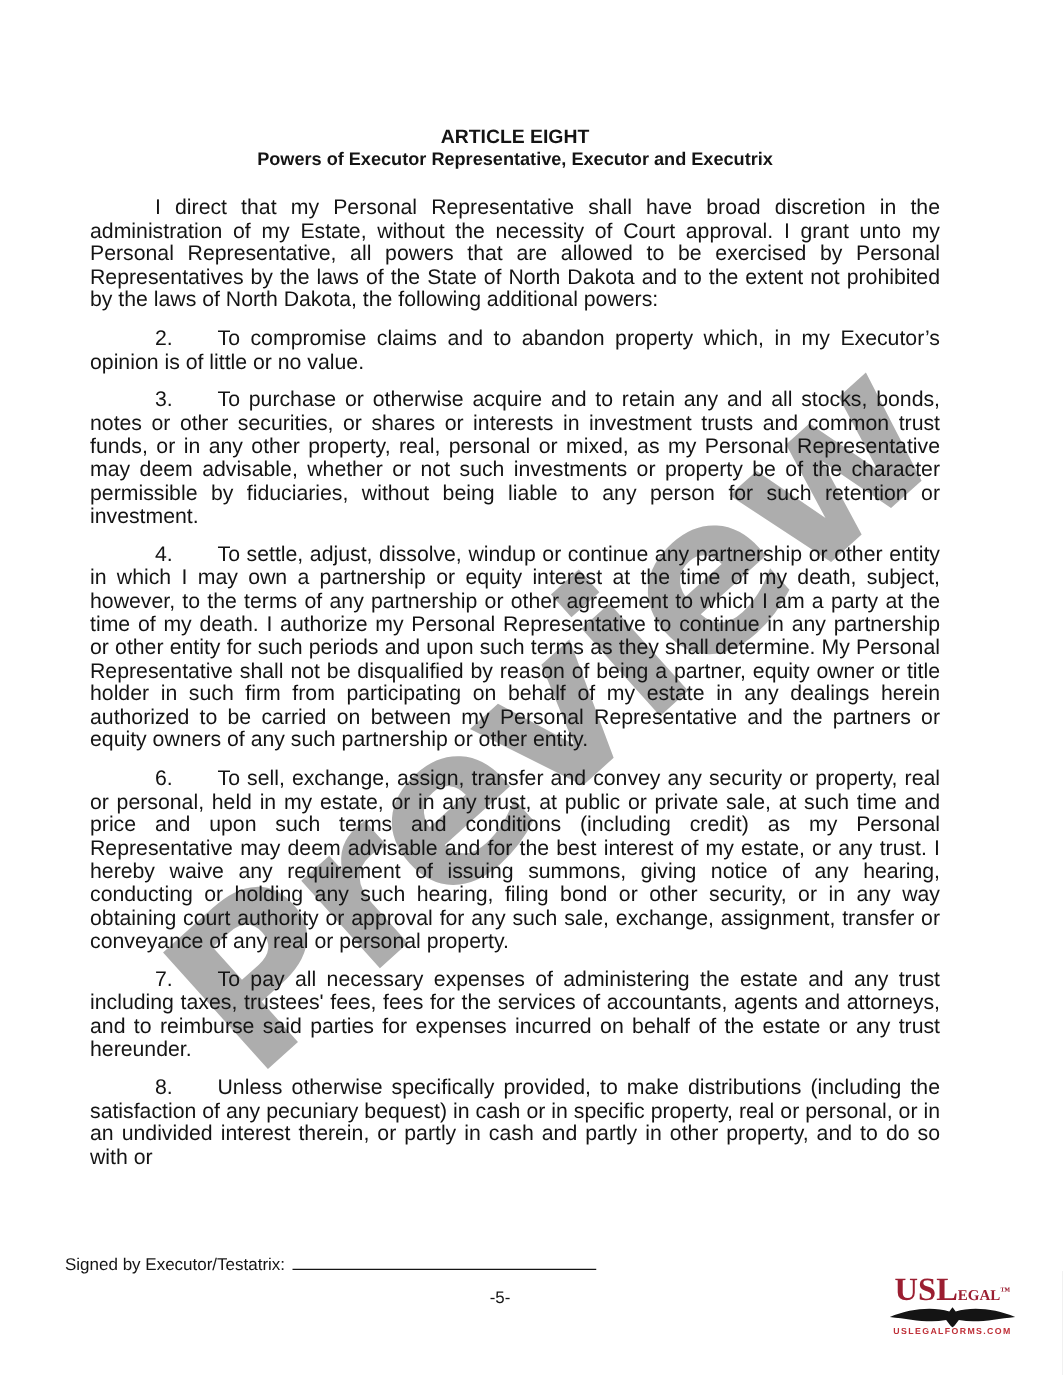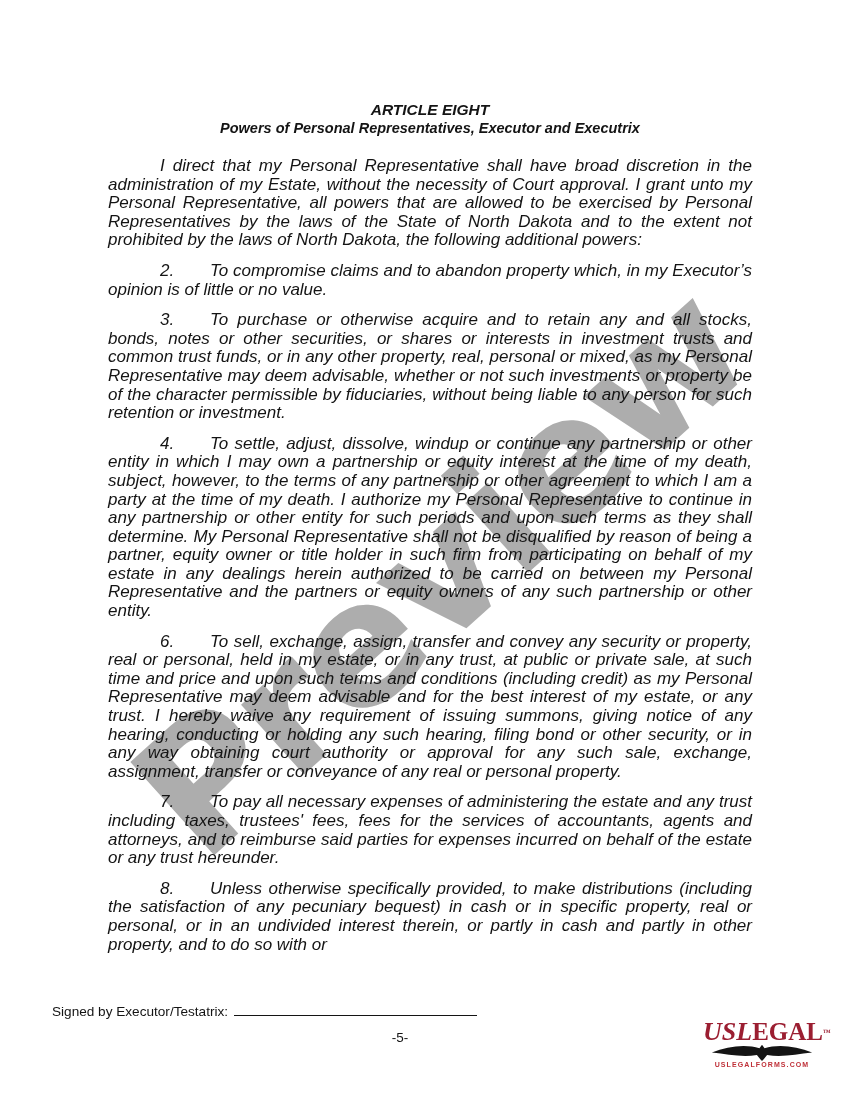--- a/index.html
+++ b/index.html
@@ -24,22 +24,21 @@
     color:#a2a2a2;
     opacity:0.88;
     z-index:1;
     white-space:nowrap;
     user-select:none;
   }
   
   .content {
     position:relative;
     z-index:2;
-    padding:100px 98px 0 108px;
-    font-style:italic;
+    padding:100px 98px 0 72px;
   }
   .doc-title {
     margin:0;
     font-size:15.5px;
     font-weight:bold;
     text-align:center;
     line-height:19px;
   }
   .doc-subtitle {
     margin:0 0 19px 0;
@@ -93,42 +92,42 @@
     z-index:2;
     cursor:pointer;
   }
   .logo-wordmark {
     font-family:"Liberation Serif", serif;
     color:#9b1e31;
     font-weight:bold;
     line-height:24px;
     white-space:nowrap;
   }
-  .lg-big   { font-size:26px;font-style:italic; }
-  .lg-small { font-size:25px;margin-top:28px; }
+  .lg-big   { font-size:26px; }
+  .lg-small { font-size:12px;margin-top:28px; }
   .lg-tm    { font-size:8px; vertical-align:top; position:relative; top:1px; color:#9b1e31; }
   .logo-eagle { margin-top:-3px; line-height:0; }
   .logo-tagline {
     margin-top:0px;
     font-size:7px;
     font-weight:bold;
     letter-spacing:1.1px;
     color:#bf3038;
   }
 </style>
 </head>
 <body>
 
 <div class="page">
 
   <div class="watermark">Preview</div>
 
   <div class="content">
     <h1 class="doc-title">ARTICLE EIGHT</h1>
-    <h2 class="doc-subtitle">Powers of Personal Representatives, Executor and Executrix</h2>
+    <h2 class="doc-subtitle">Powers of Executor Representative, Executor and Executrix</h2>
 
     <p class="body-para">I direct that my Personal Representative shall have broad discretion in the administration of my Estate, without the necessity of Court approval.  I grant unto my Personal Representative, all powers that are allowed to be exercised by Personal Representatives by the laws of the State of North Dakota and to the extent not prohibited by the laws of North Dakota, the following additional powers:</p>
 
 
     <p class="body-para"><span class="pnum">2.</span><span>To compromise claims and to abandon property which, in my Executor’s opinion is of little or no value.</span></p>
 
     <p class="body-para"><span class="pnum">3.</span><span>To purchase or otherwise acquire and to retain any and all stocks, bonds, notes or other securities, or shares or interests in investment trusts and common trust funds, or in any other property, real, personal or mixed, as my Personal Representative may deem advisable, whether or not such investments or property be of the character permissible by fiduciaries, without being liable to any person for such retention or investment.</span></p>
 
     <p class="body-para"><span class="pnum">4.</span><span>To settle, adjust, dissolve, windup or continue any partnership or other entity in which I may own a partnership or equity interest at the time of my death, subject, however, to the terms of any partnership or other agreement to which I am a party at the time of my death. I authorize my Personal Representative to continue in any partnership or other entity for such periods and upon such terms as they shall determine. My Personal Representative shall not be disqualified by reason of being a partner, equity owner or title holder in such firm from participating on behalf of my estate in any dealings herein authorized to be carried on between my Personal Representative and the partners or equity owners of any such partnership or other entity.</span></p>
 

